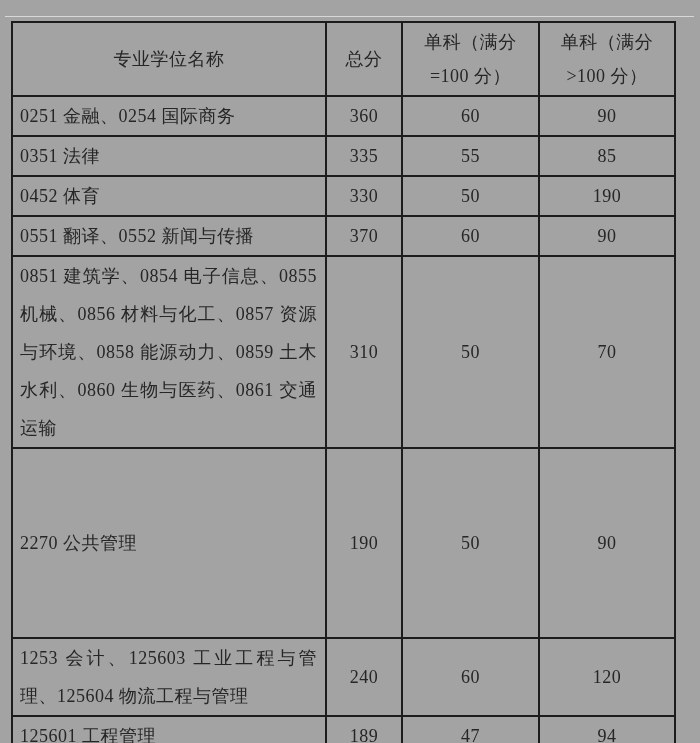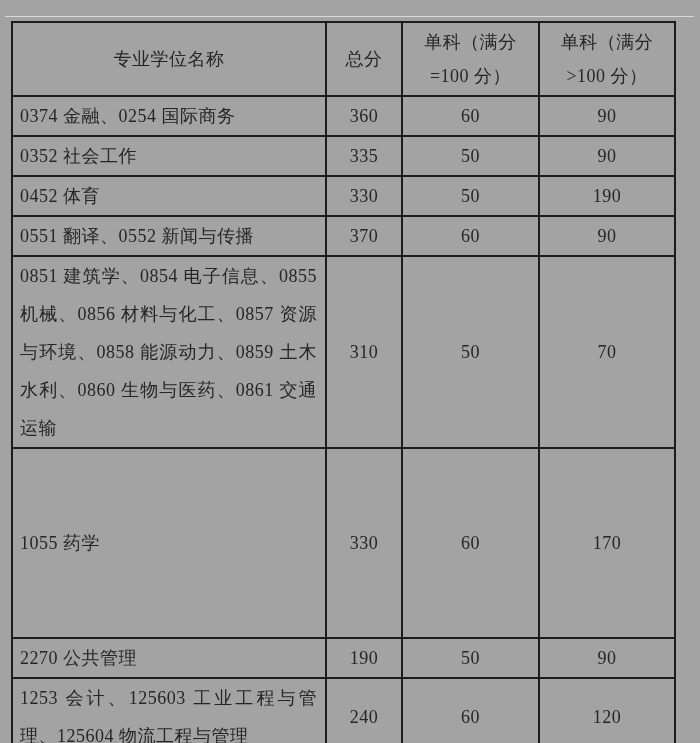--- a/index.html
+++ b/index.html
@@ -82,54 +82,48 @@
         <th>专业学位名称</th>
         <th>总分</th>
         <th>单科（满分
 =100 分）</th>
         <th>单科（满分
 &gt;100 分）</th>
       </tr>
     </thead>
     <tbody id="table-body">
         <tr>
-      <td class="name">0374 金融、0254 国际商务</td>
+      <td class="name">0251 金融、0254 国际商务</td>
       <td class="num">360</td>
       <td class="num">60</td>
       <td class="num">90</td>
     </tr>
         <tr>
-      <td class="name">0352 社会工作</td>
+      <td class="name">0351 法律</td>
       <td class="num">335</td>
-      <td class="num">50</td>
-      <td class="num">90</td>
+      <td class="num">55</td>
+      <td class="num">85</td>
     </tr>
         <tr>
       <td class="name">0452 体育</td>
       <td class="num">330</td>
       <td class="num">50</td>
       <td class="num">190</td>
     </tr>
         <tr>
       <td class="name">0551 翻译、0552 新闻与传播</td>
       <td class="num">370</td>
       <td class="num">60</td>
       <td class="num">90</td>
     </tr>
         <tr>
       <td class="name">0851 建筑学、0854 电子信息、0855 机械、0856 材料与化工、0857 资源与环境、0858 能源动力、0859 土木水利、0860 生物与医药、0861 交通运输</td>
       <td class="num">310</td>
       <td class="num">50</td>
       <td class="num">70</td>
-    </tr>
-        <tr>
-      <td class="name">1055 药学</td>
-      <td class="num">330</td>
-      <td class="num">60</td>
-      <td class="num">170</td>
     </tr>
         <tr>
       <td class="name">2270 公共管理</td>
       <td class="num">190</td>
       <td class="num">50</td>
       <td class="num">90</td>
     </tr>
         <tr>
       <td class="name">1253 会计、125603 工业工程与管理、125604 物流工程与管理</td>
       <td class="num">240</td>

